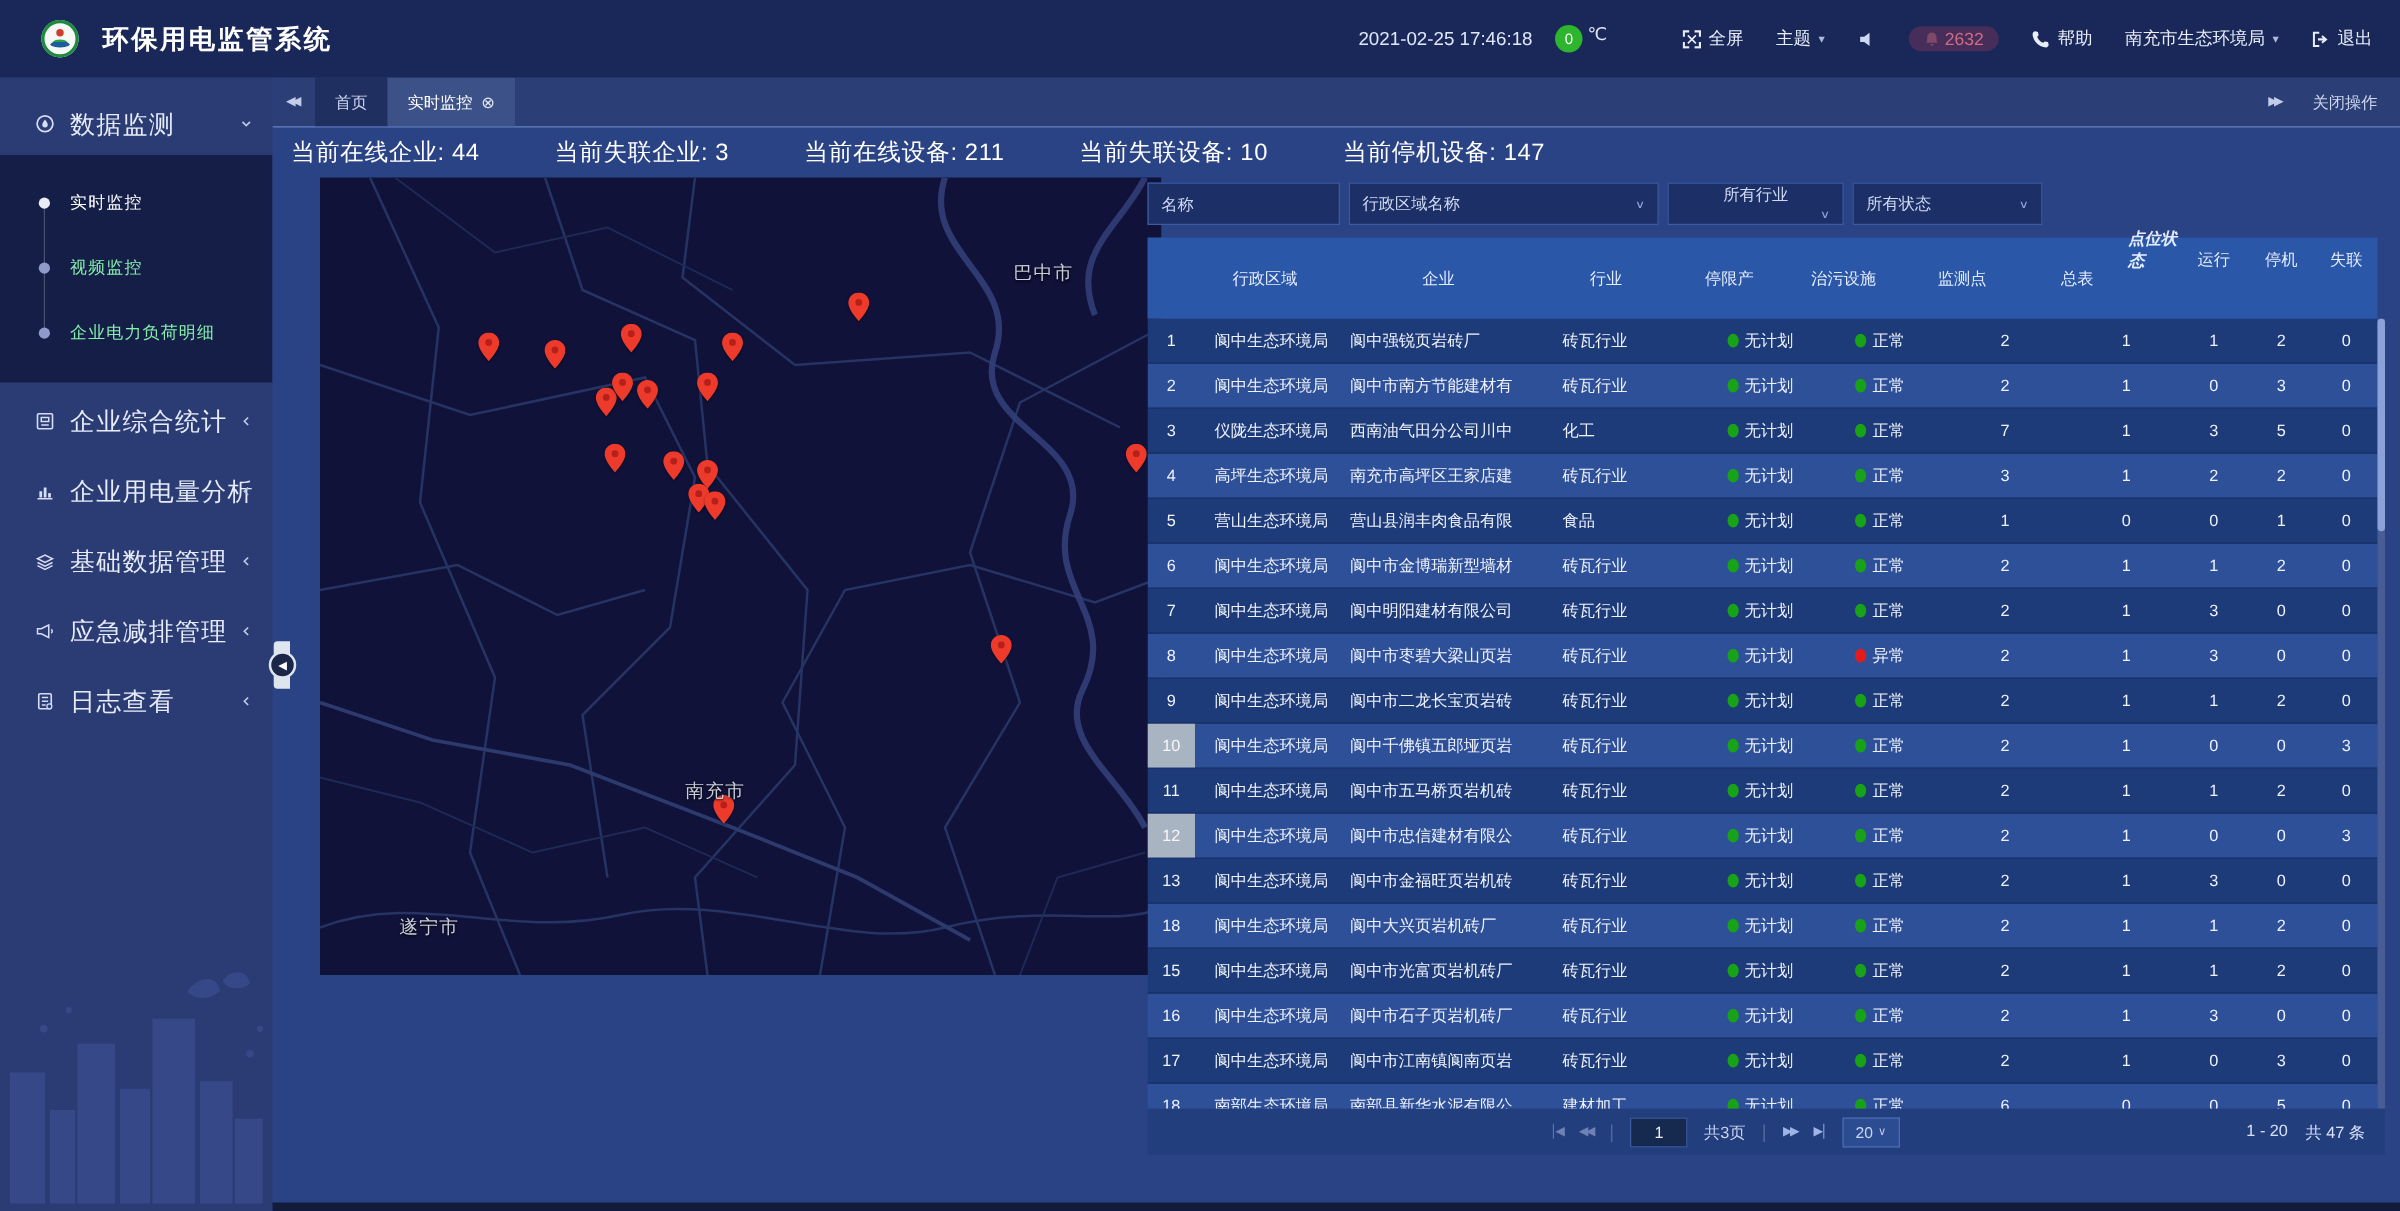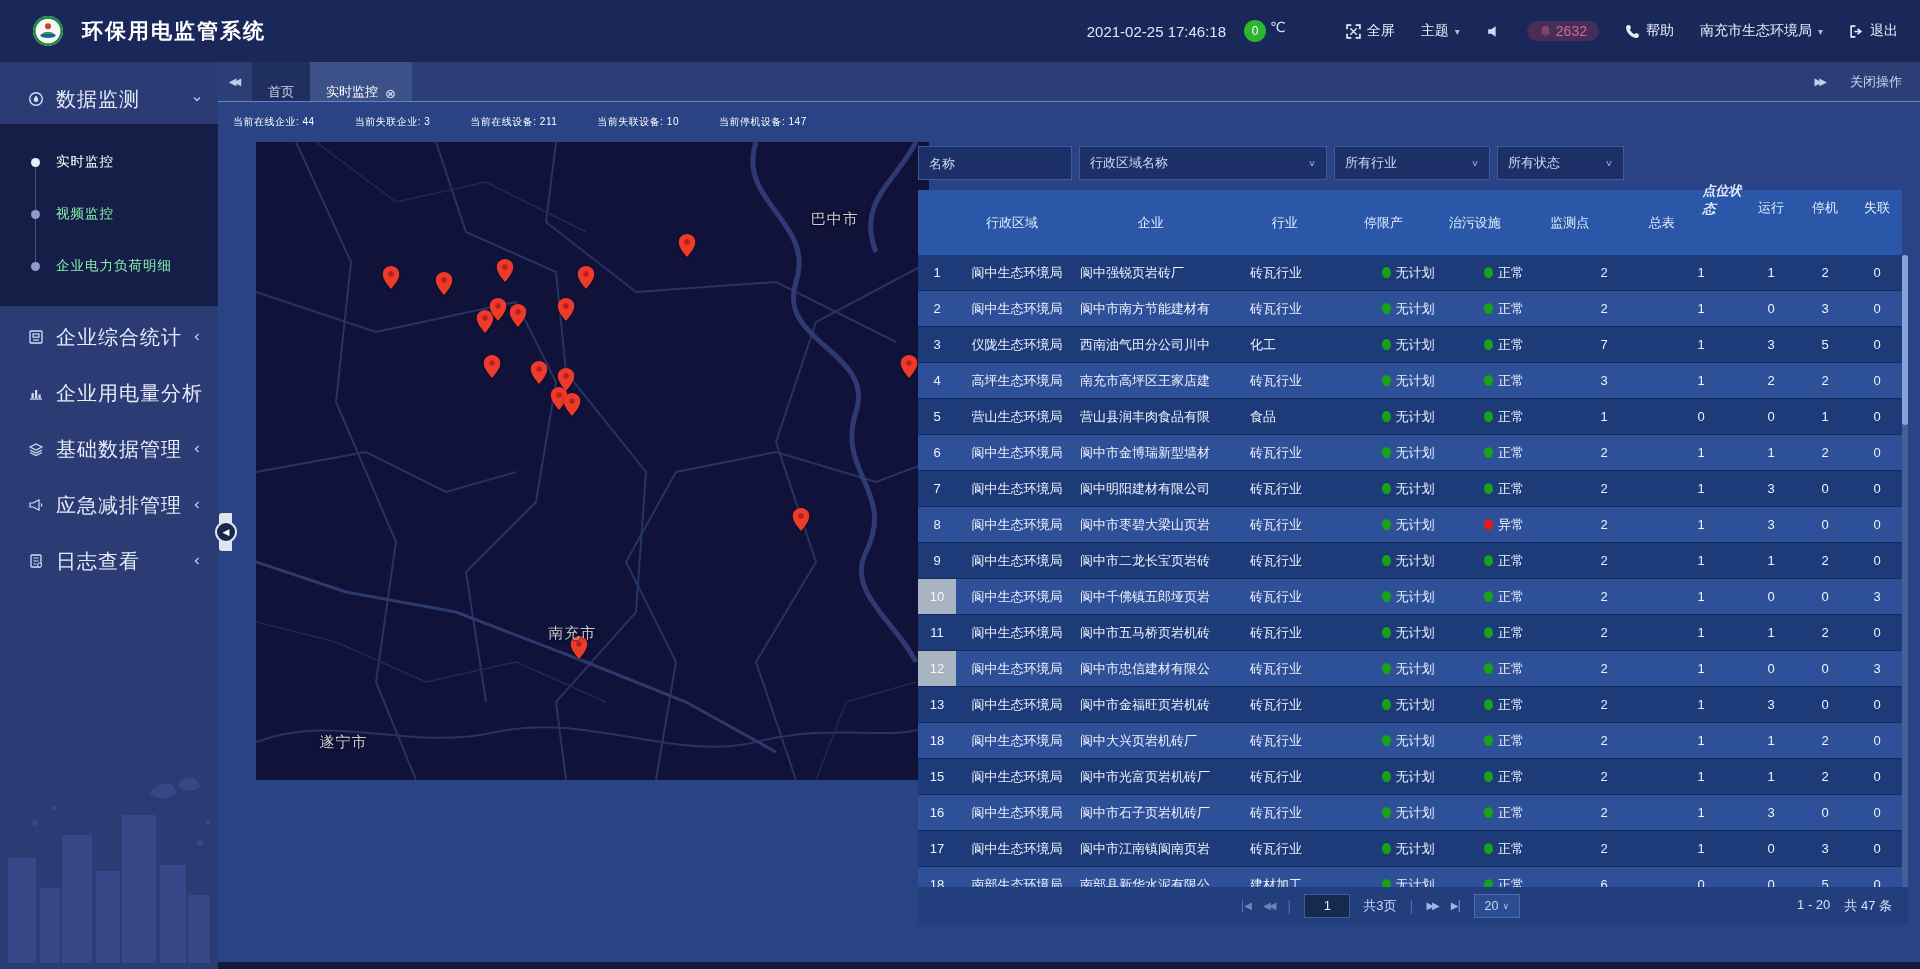--- a/index.html
+++ b/index.html
@@ -39,29 +39,29 @@
   .submenu-item.active{color:#ffffff;}
   .submenu-item.active .bullet{background:#e8edf8;}
   .submenu-item .sm-label{margin-left:56px;letter-spacing:1px;}
   .watermark{position:absolute;left:0;bottom:6px;width:218px;height:200px;opacity:.55;pointer-events:none;}
 
   
   .main{position:absolute;top:62px;left:218px;right:0;bottom:0;background:#2a4385;}
 
   .tabbar{position:absolute;top:0;left:0;right:0;height:40px;background:#2c3e76;border-bottom:1px solid #6483c9;display:flex;align-items:stretch;}
   .tab-scroll{width:34px;display:flex;align-items:center;justify-content:center;color:#c2cdea;font-size:10px;letter-spacing:-3px;cursor:pointer;padding-right:3px;}
-  .tab{display:flex;align-items:flex-end;padding:0 16px;font-size:13px;color:#cdd6ee;cursor:pointer;gap:7px;}
+  .tab{display:flex;align-items:center;padding:0 16px;font-size:13px;color:#cdd6ee;cursor:pointer;gap:7px;}
   .tab.inactive{background:#1f2f60;}
   .tab.active{background:#3c5188;color:#fff;}
   .tab .close{font-size:13px;color:#e3e9f8;}
   .tabbar-right{margin-left:auto;display:flex;align-items:center;gap:26px;padding-right:18px;}
   .tabbar-right .arr{color:#c2cdea;font-size:10px;letter-spacing:-3px;cursor:pointer;}
   .tabbar-right .closeops{font-size:13px;color:#cdd6ee;cursor:pointer;}
 
-  .statsbar{position:absolute;top:40px;left:0;right:0;height:40px;display:flex;align-items:center;gap:40px;padding-left:15px;font-size:10px;color:#ffffff;}
+  .statsbar{position:absolute;top:40px;left:0;right:0;height:40px;display:flex;align-items:center;gap:60px;padding-left:15px;font-size:19px;color:#ffffff;}
   .stat{white-space:nowrap;letter-spacing:.5px;}
 
   
   .map-panel{position:absolute;left:14px;top:80px;width:673px;height:638px;background:#10123a;overflow:hidden;margin-left:24px;}
   .map-roads{position:absolute;inset:0;width:100%;height:100%;}
   .city-label{position:absolute;transform:translate(-50%,-50%);font-size:15px;color:#c9ced9;text-shadow:0 1px 2px #000;letter-spacing:1px;white-space:nowrap;}
   .pin{position:absolute;width:17px;height:23px;transform:translate(-50%,-100%);cursor:pointer;}
   .pin svg{width:17px;height:23px;display:block;filter:drop-shadow(0 1px 1px rgba(0,0,0,.5));}
   .map-handle{position:absolute;left:0;top:450px;width:15px;height:40px;z-index:25;}
   .map-handle .tabbg{position:absolute;left:1px;top:1px;width:13px;height:38px;background:#dfe5ee;border-radius:3px 0 0 3px;}
@@ -69,22 +69,22 @@
 
   
   .right-panel{position:absolute;left:700px;top:84px;width:990px;height:840px;}
   .filters{display:flex;gap:7px;height:34px;}
   .fbox{height:34px;background:#1c3067;border:1px solid #3a5aa2;display:flex;align-items:center;padding:0 10px;font-size:13px;color:#cfd9f2;position:relative;cursor:pointer;}
   .fbox .chev{margin-left:auto;color:#8fa3d9;font-size:11px;transform:scaleY(.8);}
   input.fbox{cursor:text;}
   input.fbox::placeholder{color:#cfd9f2;opacity:1;}
   .f-name{width:154px;}
   .f-region{width:248px;}
-  .f-industry{width:156px;}
-  .f-status{width:127px;}
+  .f-industry{width:141px;flex-direction:column;}
+  .f-status{width:152px;}
 
   .tbl-header{position:absolute;top:44px;left:0;width:984px;height:65px;background:#2a57a7;display:flex;font-size:13px;color:#e4ecff;}
   .hcell{display:flex;align-items:center;justify-content:center;height:65px;}
   .hgroup{display:flex;flex-direction:row;}
   .hgroup .gtitle{height:30px;display:flex;align-items:flex-end;justify-content:center;font-style:italic;font-weight:bold;padding-bottom:2px;}
   .hgroup .gsub{height:35px;display:flex;}
   .hgroup .gsub .hcell{height:35px;}
 
   .tbl-body{position:absolute;top:109px;left:0;width:984px;height:632px;overflow:hidden;}
   .trow{display:flex;height:36px;border-bottom:1px solid #152a5e;font-size:13px;color:#eef2fc;cursor:pointer;}

